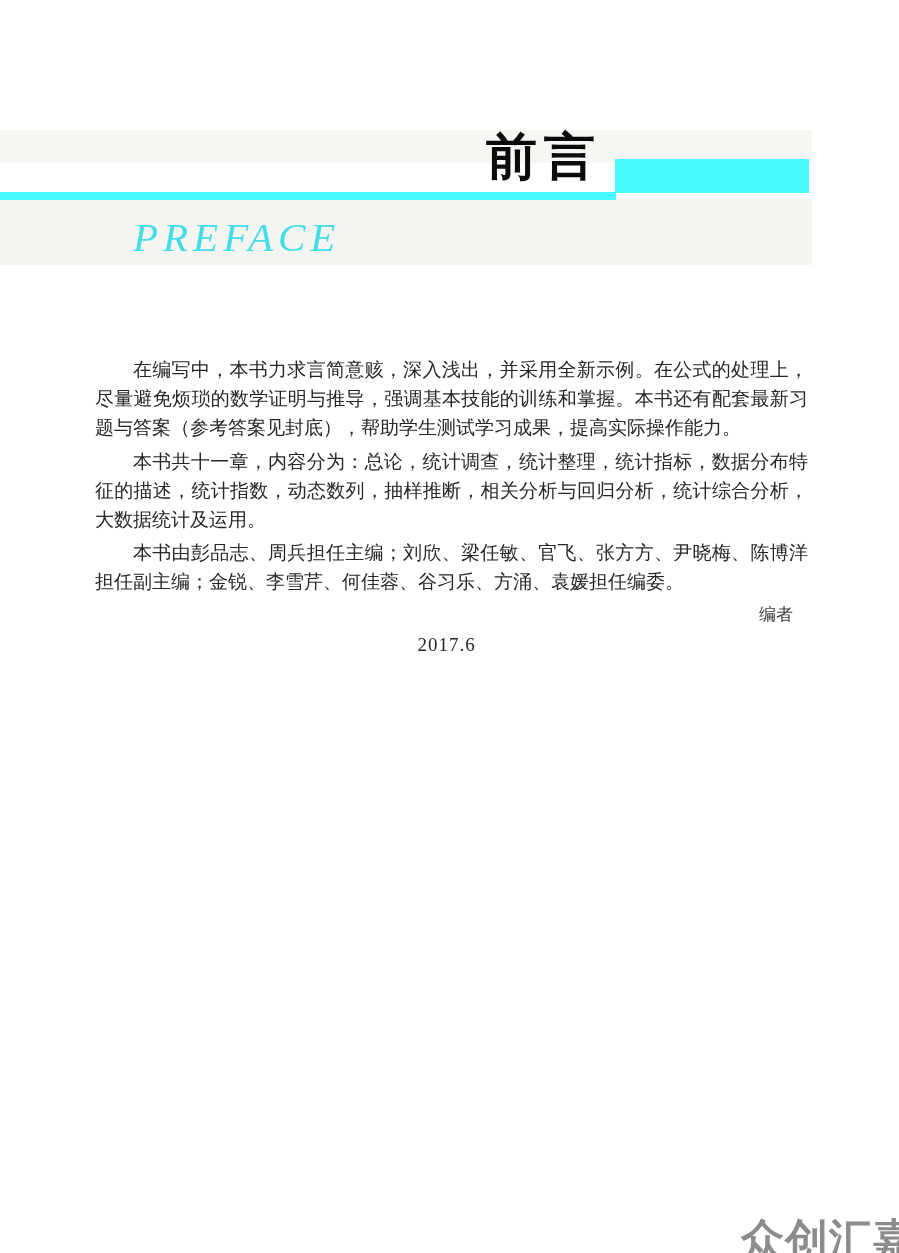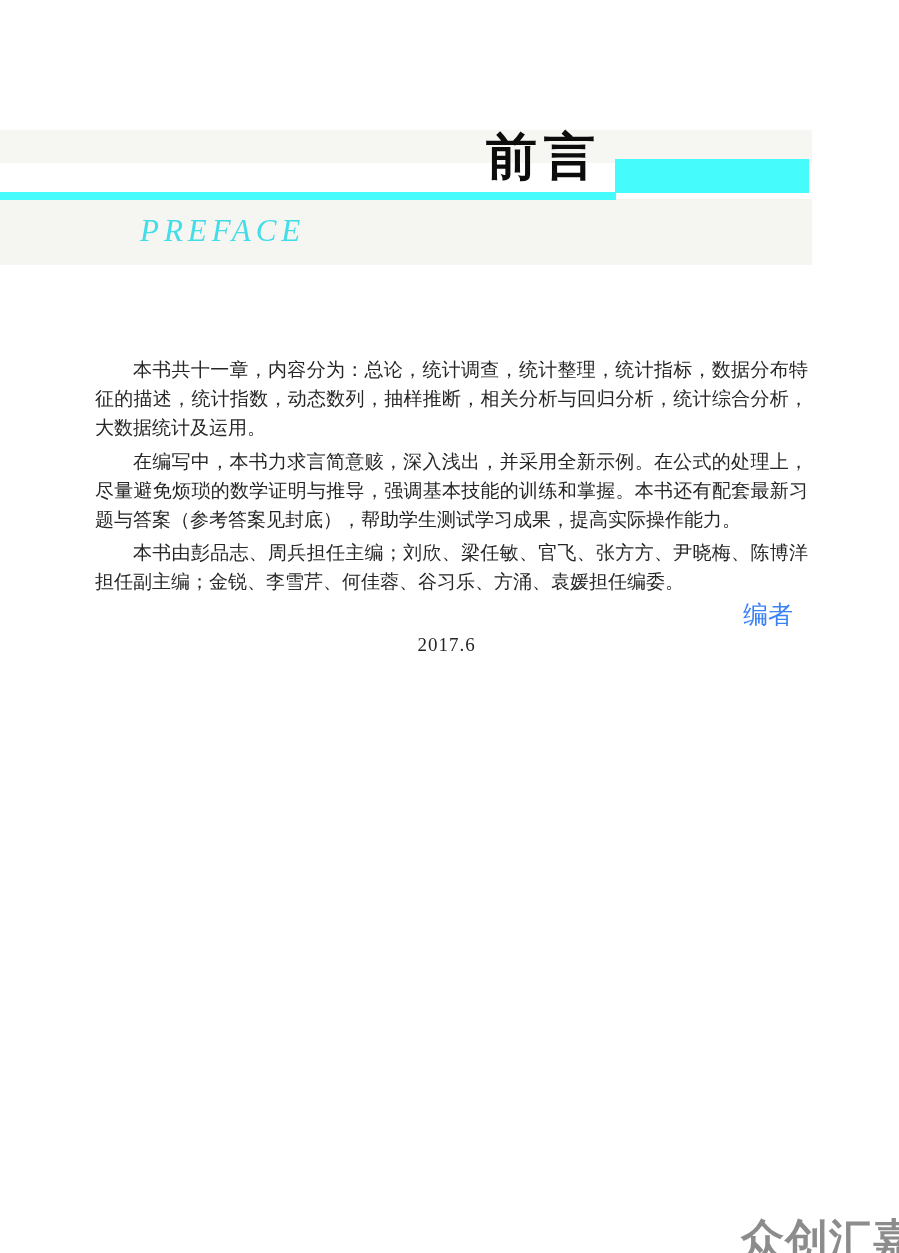--- a/index.html
+++ b/index.html
@@ -35,45 +35,45 @@
   }
   .page-title {
     position: absolute; left: 486px; top: 130px;
     font-family: "Liberation Sans", "DejaVu Sans", sans-serif;
     font-size: 51px; font-weight: 700;
     letter-spacing: 7px; line-height: 1.05;
     color: #0c0c0c;
     z-index: 2;
   }
   .page-subtitle {
-    position: absolute; left: 140px; top: 213px;
+    position: absolute; left: 133px; top: 213px;
     font-family: "Liberation Serif", "DejaVu Serif", serif;
     font-style: italic; font-weight: 500;
-    font-size: 31px; letter-spacing: 5px;
+    font-size: 41px; letter-spacing: 5px;
     color: #42dde7;
     z-index: 2;
   }
   .body-text {
     position: absolute; left: 95px; top: 355px;
     width: 713px;
     font-size: 19px; line-height: 29.2px;
     color: #262626;
     text-align: justify;
   }
   .body-text p {
     text-indent: 2em;
     margin: 0 0 4px 0;
   }
   .signature {
     margin-top: 5px;
     text-align: right;
   }
   .signature-author {
-    font-size: 25px; line-height: 26px;
-    color: #3b82f6;
+    font-size: 17px; line-height: 26px;
+    color: #404040;
     padding-right: 15px;
   }
   .signature-date {
     font-size: 19px; line-height: 26px;
     margin-top: 4px;
     color: #262626;
     padding-right: 10px;
     letter-spacing: 1px;
     text-align: center;
   }
@@ -96,22 +96,22 @@
   <div class="band-sub"></div>
 
   <div class="accent-rect"></div>
   <div class="accent-line"></div>
 
   <div class="page-title">前言</div>
 
   <div class="page-subtitle">PREFACE</div>
 
   <div class="body-text">
+    <p>在编写中，本书力求言简意赅，深入浅出，并采用全新示例。在公式的处理上，尽量避免烦琐的数学证明与推导，强调基本技能的训练和掌握。本书还有配套最新习题与答案（参考答案见封底），帮助学生测试学习成果，提高实际操作能力。</p>
     <p>本书共十一章，内容分为：总论，统计调查，统计整理，统计指标，数据分布特征的描述，统计指数，动态数列，抽样推断，相关分析与回归分析，统计综合分析，大数据统计及运用。</p>
-    <p>在编写中，本书力求言简意赅，深入浅出，并采用全新示例。在公式的处理上，尽量避免烦琐的数学证明与推导，强调基本技能的训练和掌握。本书还有配套最新习题与答案（参考答案见封底），帮助学生测试学习成果，提高实际操作能力。</p>
     <p>本书由彭品志、周兵担任主编；刘欣、梁任敏、官飞、张方方、尹晓梅、陈博洋担任副主编；金锐、李雪芹、何佳蓉、谷习乐、方涌、袁媛担任编委。</p>
 
     <div class="signature">
       <div class="signature-author">编者</div>
       <div class="signature-date">2017.6</div>
     </div>
   </div>
 
   <div class="watermark">众创汇嘉</div>
 

